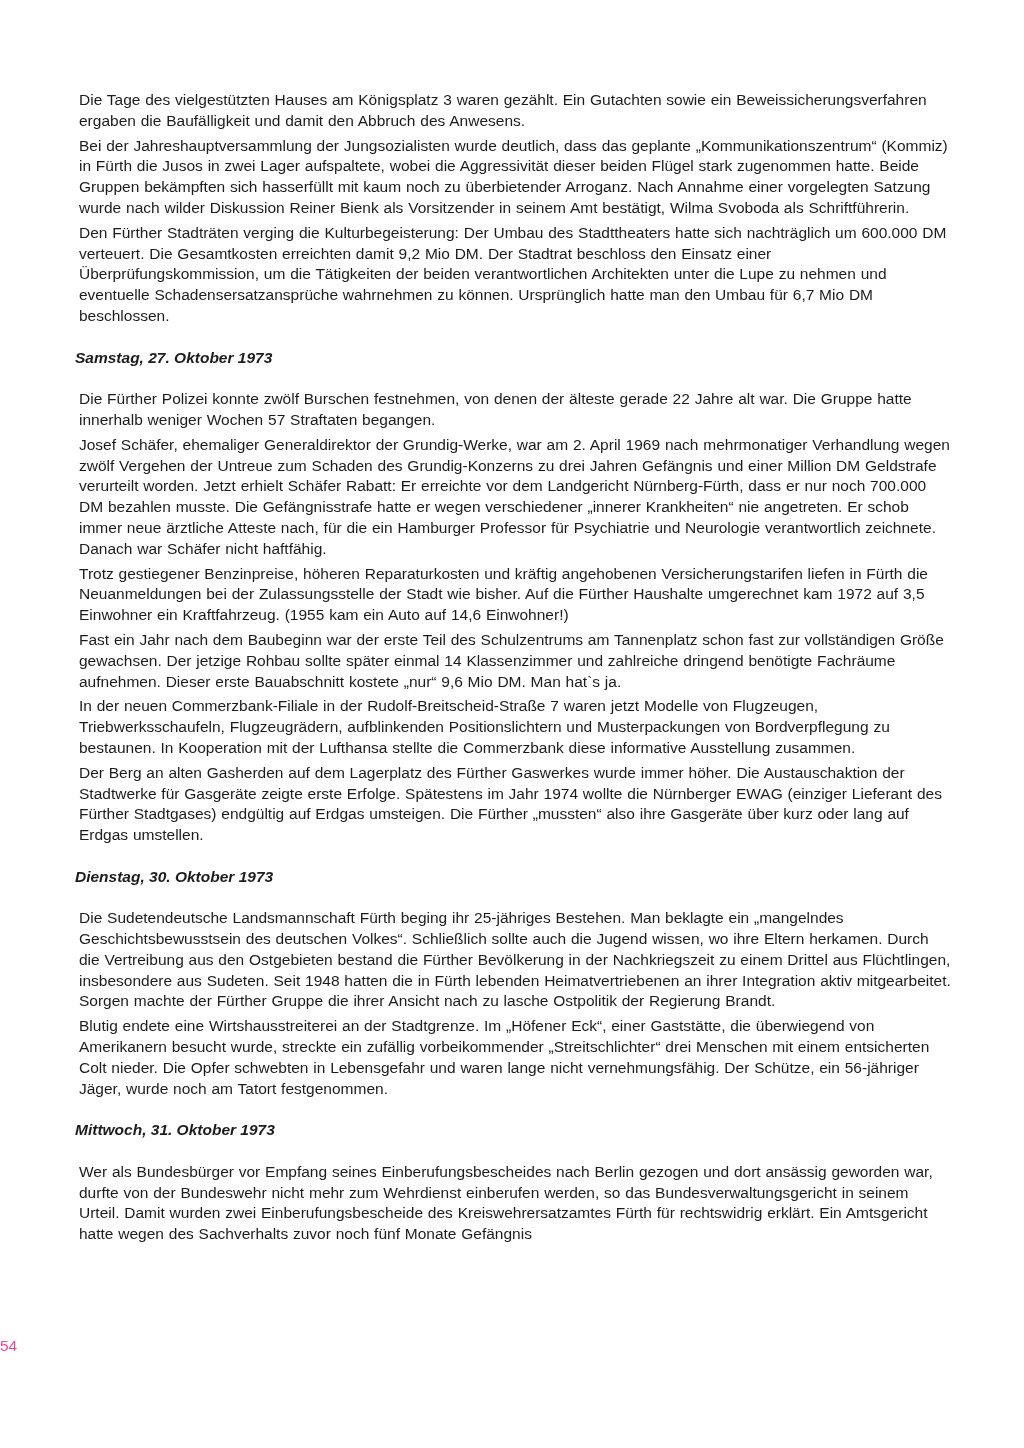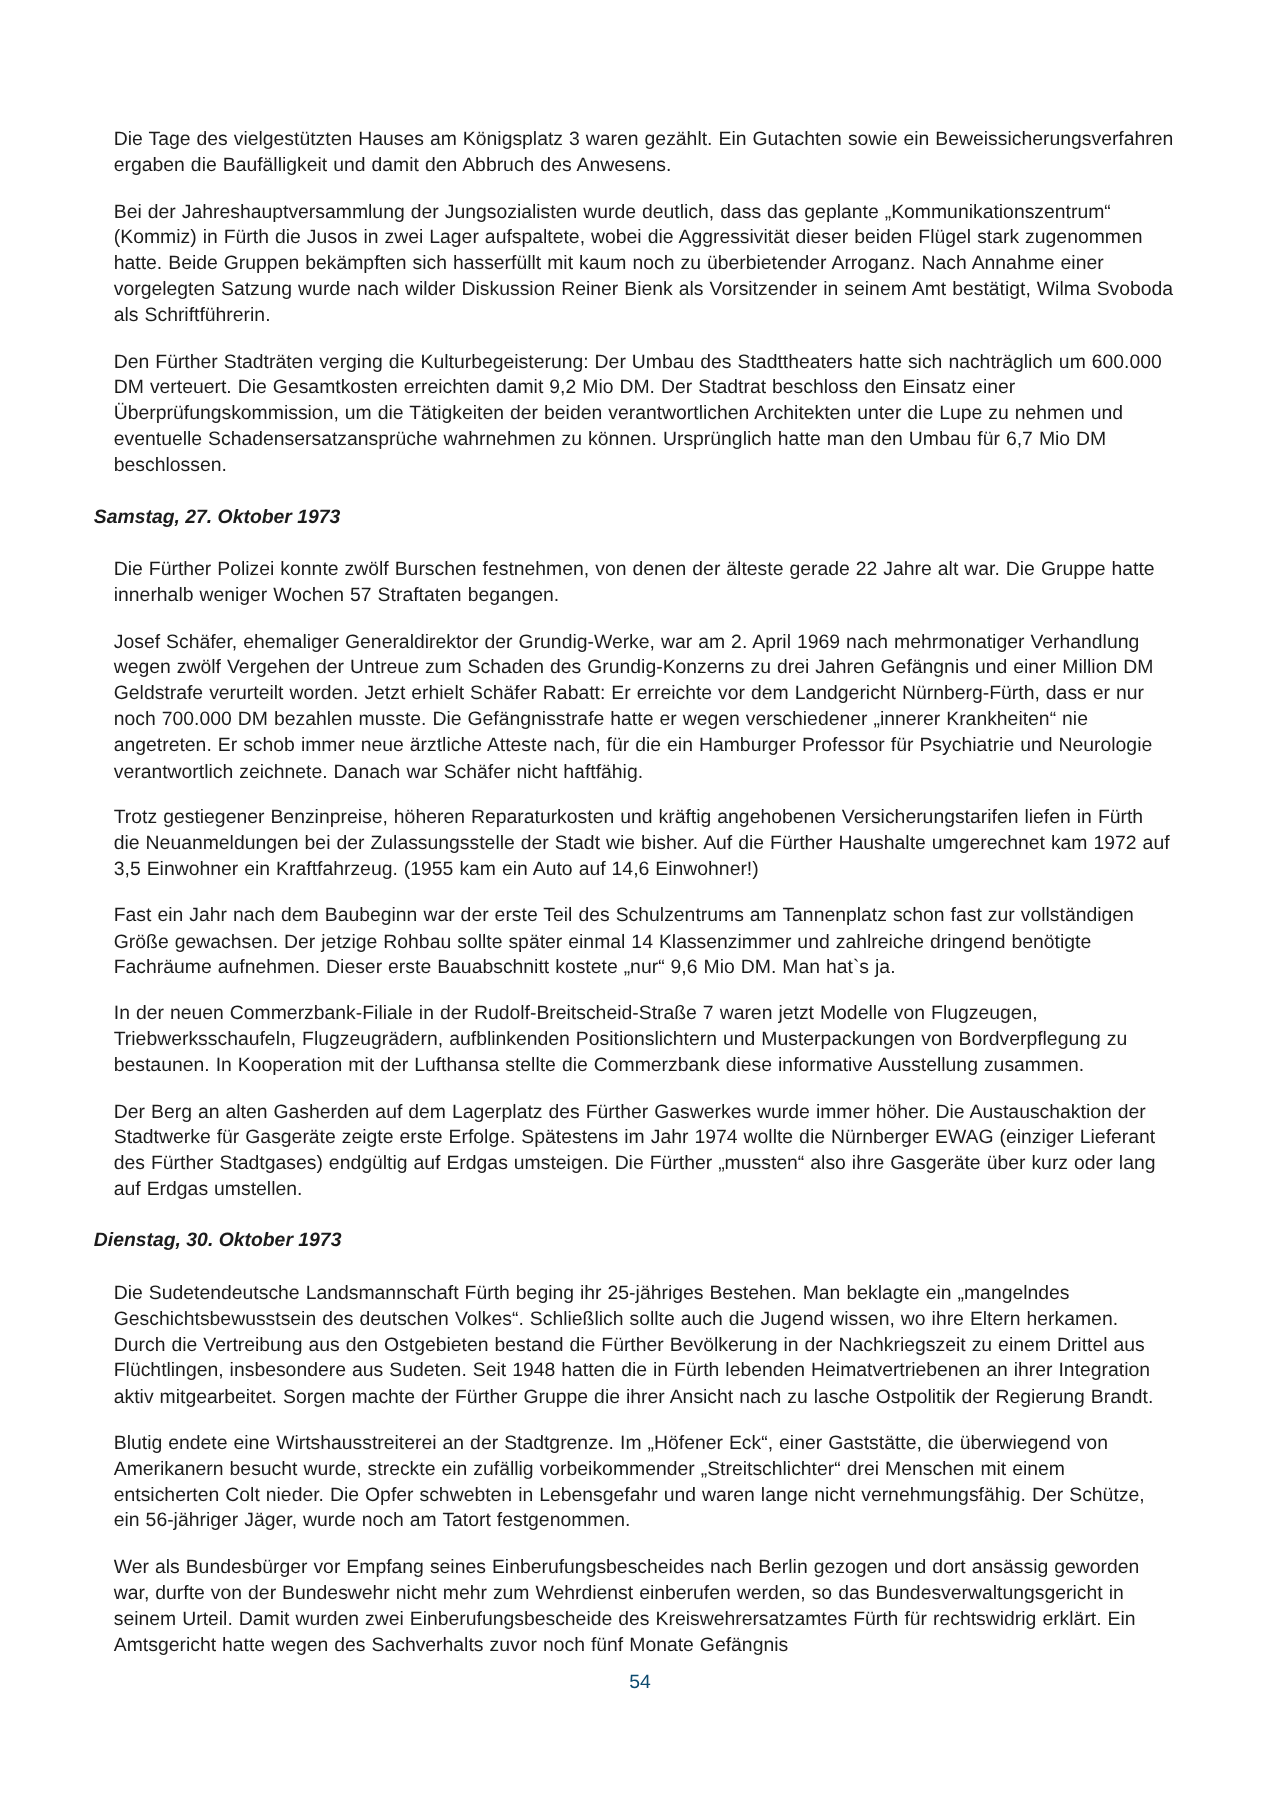--- a/index.html
+++ b/index.html
@@ -14,38 +14,37 @@
     color: #1c1c1c;
     overflow: hidden;
   }
   .page-body {
     position: absolute;
     left: 75px;
     top: 86px;
     width: 880px;
   }
   .doc-paragraph {
-    margin: 16px;
+    margin: 4px;
     text-align: left;
     word-spacing: 0.5px;
   }
   .doc-heading {
     font-size: 15.5px;
     font-weight: bold;
     margin: 20.8px 0;
     font-style: italic;
   }
   .page-number {
     position: absolute;
     top: 1336px;
     left: 0;
     width: 100%;
-    text-align: center;
     font-size: 15.5px;
-    color: #0c4a6e;
+    color: #ec4899;
   }
 </style>
 </head>
 <body>
 
 <div class="page-body">
 
   <section>
     <p class="doc-paragraph">Die Tage des vielgestützten Hauses am Königsplatz 3 waren gezählt. Ein Gutachten sowie ein Beweissicherungsverfahren ergaben die Baufälligkeit und damit den Abbruch des Anwesens.</p>
     <p class="doc-paragraph">Bei der Jahreshauptversammlung der Jungsozialisten wurde deutlich, dass das geplante „Kommunikationszentrum“ (Kommiz) in Fürth die Jusos in zwei Lager aufspaltete, wobei die Aggressivität dieser beiden Flügel stark zugenommen hatte. Beide Gruppen bekämpften sich hasserfüllt mit kaum noch zu überbietender Arroganz. Nach Annahme einer vorgelegten Satzung wurde nach wilder Diskussion Reiner Bienk als Vorsitzender in seinem Amt bestätigt, Wilma Svoboda als Schriftführerin.</p>
@@ -65,18 +64,19 @@
     <p class="doc-paragraph">Der Berg an alten Gasherden auf dem Lagerplatz des Fürther Gaswerkes wurde immer höher. Die Austauschaktion der Stadtwerke für Gasgeräte zeigte erste Erfolge. Spätestens im Jahr 1974 wollte die Nürnberger EWAG (einziger Lieferant des Fürther Stadtgases) endgültig auf Erdgas umsteigen. Die Fürther „mussten“ also ihre Gasgeräte über kurz oder lang auf Erdgas umstellen.</p>
   </section>
 
   <section>
     <h2 class="doc-heading">Dienstag, 30. Oktober 1973</h2>
     <p class="doc-paragraph">Die Sudetendeutsche Landsmannschaft Fürth beging ihr 25-jähriges Bestehen. Man beklagte ein „mangelndes Geschichtsbewusstsein des deutschen Volkes“. Schließlich sollte auch die Jugend wissen, wo ihre Eltern herkamen. Durch die Vertreibung aus den Ostgebieten bestand die Fürther Bevölkerung in der Nachkriegszeit zu einem Drittel aus Flüchtlingen, insbesondere aus Sudeten. Seit 1948 hatten die in Fürth lebenden Heimatvertriebenen an ihrer Integration aktiv mitgearbeitet. Sorgen machte der Fürther Gruppe die ihrer Ansicht nach zu lasche Ostpolitik der Regierung Brandt.</p>
     <p class="doc-paragraph">Blutig endete eine Wirtshausstreiterei an der Stadtgrenze. Im „Höfener Eck“, einer Gaststätte, die überwiegend von Amerikanern besucht wurde, streckte ein zufällig vorbeikommender „Streitschlichter“ drei Menschen mit einem entsicherten Colt nieder. Die Opfer schwebten in Lebensgefahr und waren lange nicht vernehmungsfähig. Der Schütze, ein 56-jähriger Jäger, wurde noch am Tatort festgenommen.</p>
   </section>
 
   <section>
+    <h2 class="doc-heading">Mittwoch, 31. Oktober 1973</h2>
     <p class="doc-paragraph">Wer als Bundesbürger vor Empfang seines Einberufungsbescheides nach Berlin gezogen und dort ansässig geworden war, durfte von der Bundeswehr nicht mehr zum Wehrdienst einberufen werden, so das Bundesverwaltungsgericht in seinem Urteil. Damit wurden zwei Einberufungsbescheide des Kreiswehrersatzamtes Fürth für rechtswidrig erklärt. Ein Amtsgericht hatte wegen des Sachverhalts zuvor noch fünf Monate Gefängnis</p>
   </section>
 
 </div>
 
 <div class="page-number">54</div>
 
 </body></html>

